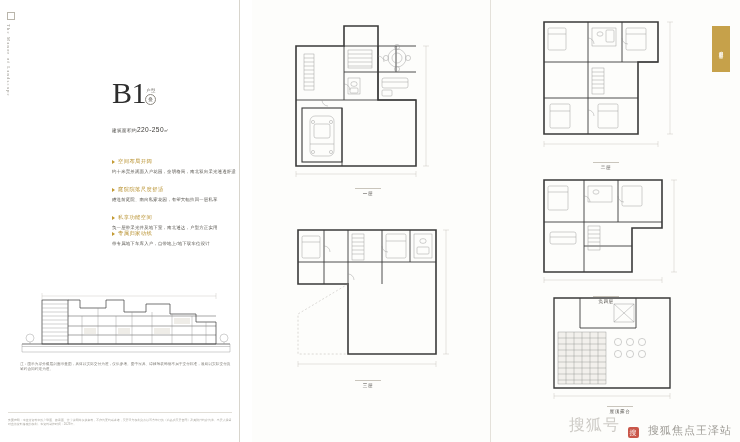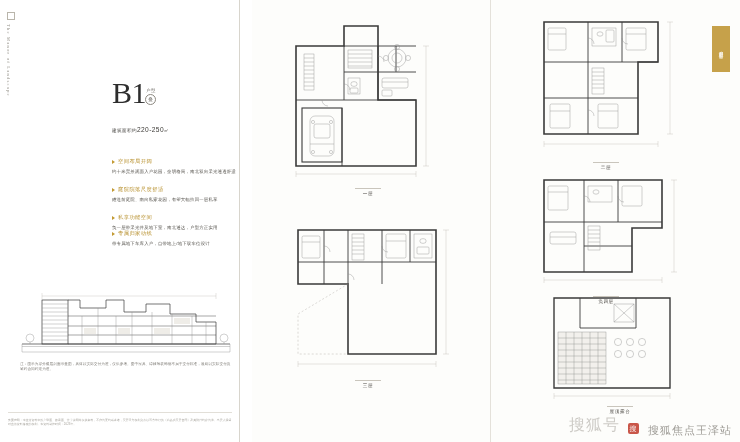--- a/index.html
+++ b/index.html
@@ -94,21 +94,21 @@
     position:absolute;right:10px;top:26px;width:18px;height:46px;
     background:#c6a14a;color:#fff;font-size:4.6px;letter-spacing:1px;
     display:flex;align-items:center;justify-content:center;
     writing-mode:vertical-rl;
   }
 
   
   .watermark{
     position:absolute;right:8px;bottom:4px;
     font-size:11px;color:#8e8b85;opacity:0.85;letter-spacing:1px;
-    display:flex;align-items:flex-start;gap:9px;
+    display:flex;align-items:flex-end;gap:9px;
   }
   .watermark .wm-logo{
     display:inline-block;width:11px;height:11px;border-radius:2px;background:#c0392b;
     color:#fff;font-size:7px;line-height:11px;text-align:center;
   }
   .watermark-ghost{
     position:absolute;right:120px;bottom:6px;
     font-size:16px;color:#b9b6b0;letter-spacing:1px;opacity:0.7;
   }
 

